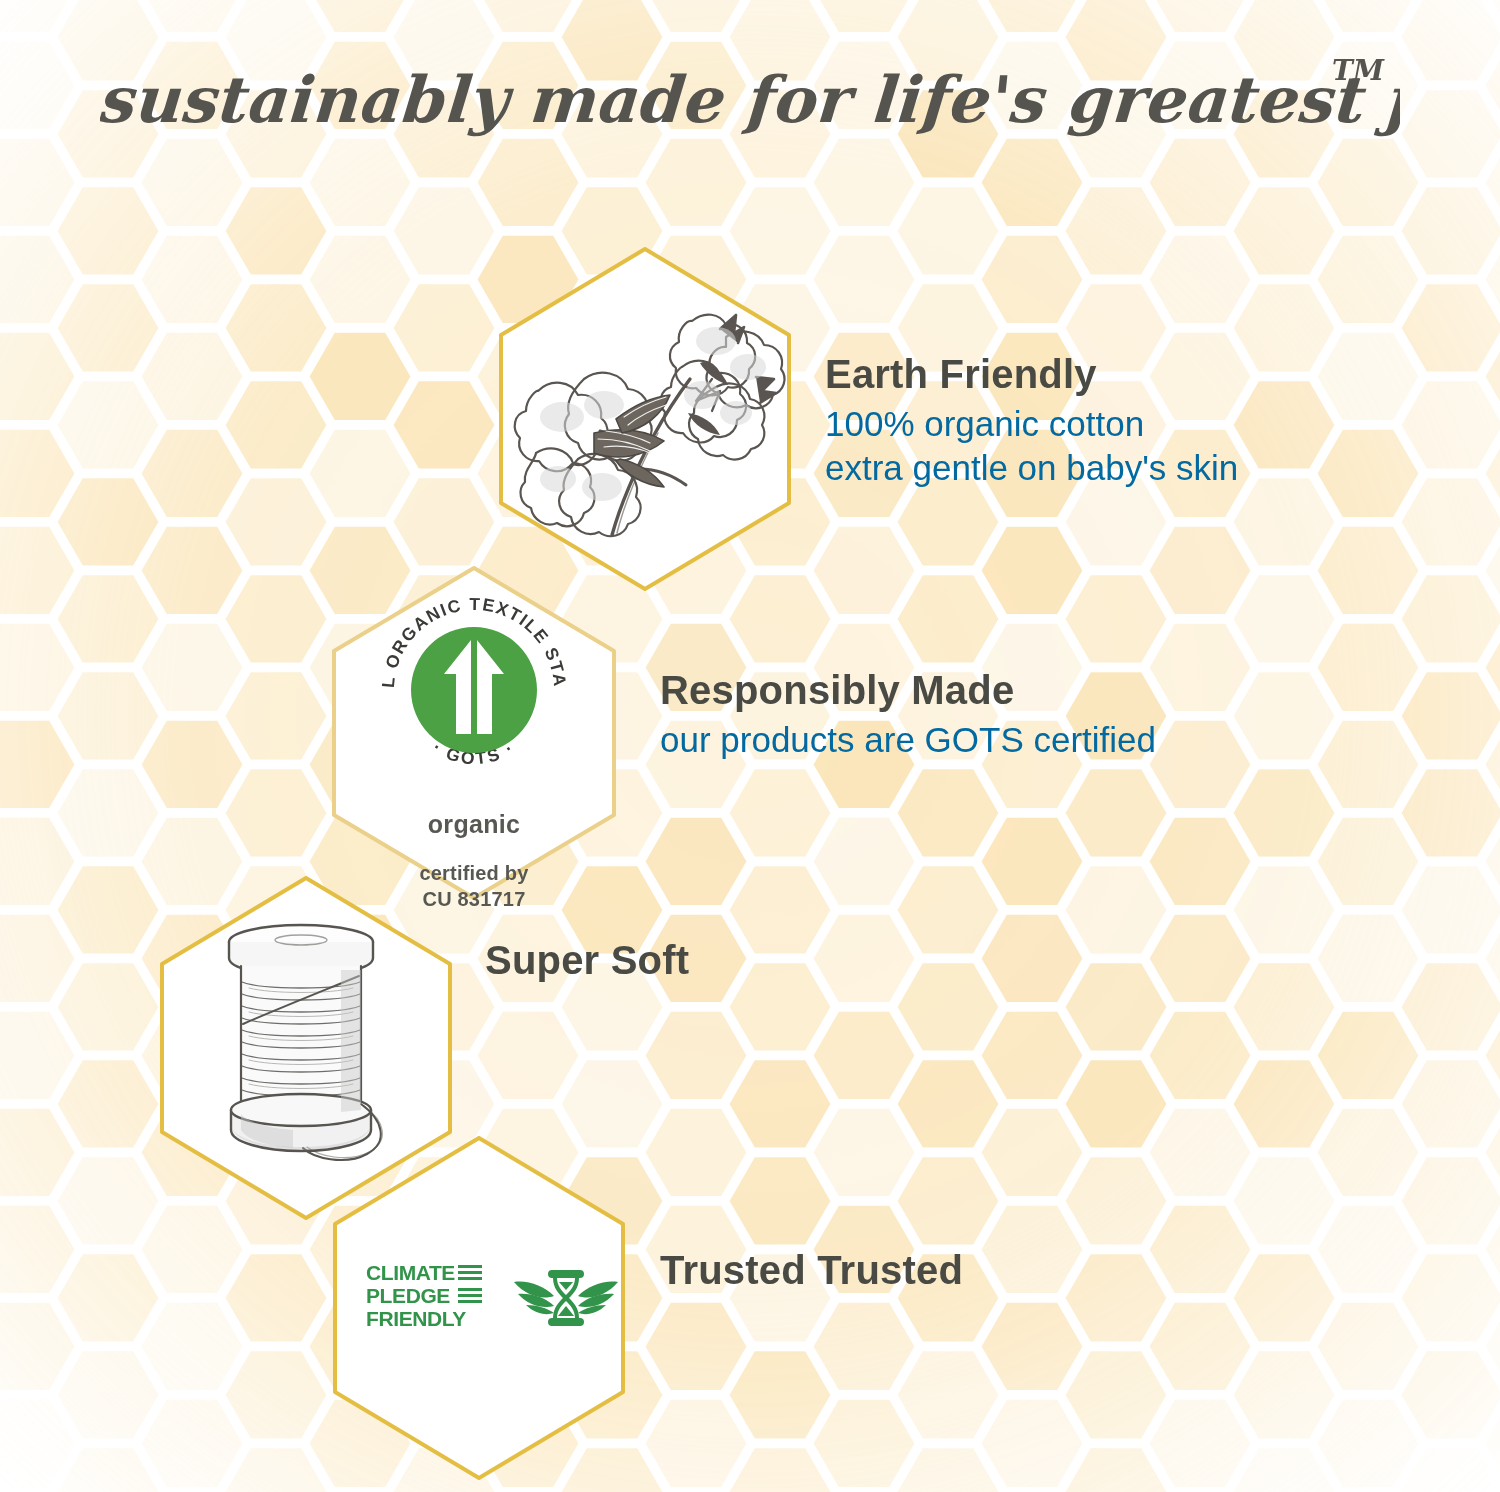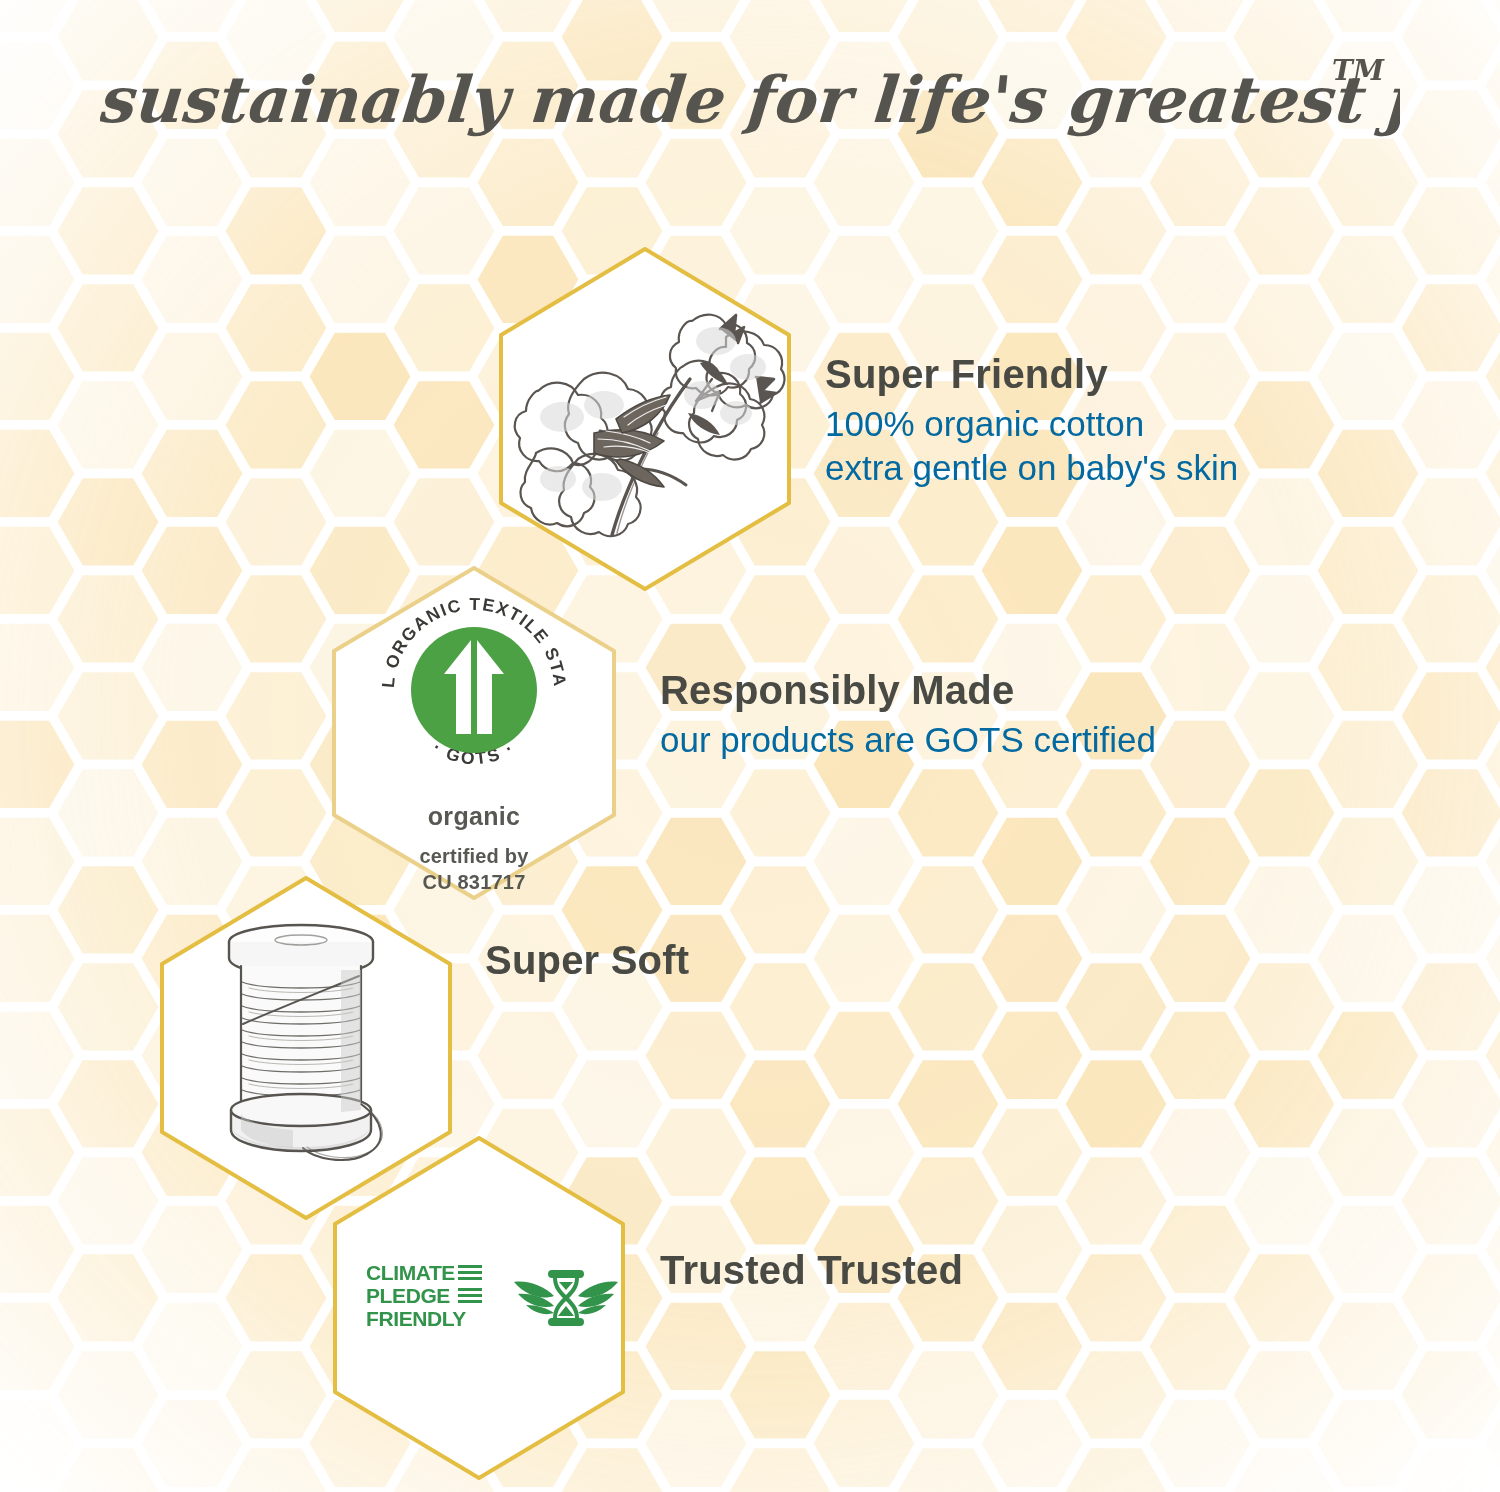--- a/index.html
+++ b/index.html
@@ -35,22 +35,22 @@
     letter-spacing:.2px;line-height:1.12;margin:0 0 5px 0;
     white-space:nowrap;
   }
   .fbody{
     font-size:35px;font-weight:400;color:#0369a1;
     line-height:1.26;margin:0;white-space:pre-line;
   }
 
   
   .gots-wrap{position:absolute;text-align:center;width:100%;}
-  .gots-organic{font-size:25px;font-weight:bold;color:#585853;margin-top:10px;letter-spacing:.3px;}
-  .gots-cert{font-size:20px;font-weight:bold;color:#585853;line-height:1.28;margin-top:13px;letter-spacing:.2px;}
+  .gots-organic{font-size:25px;font-weight:bold;color:#585853;margin-top:18px;letter-spacing:.3px;}
+  .gots-cert{font-size:20px;font-weight:bold;color:#585853;line-height:1.28;margin-top:22px;letter-spacing:.2px;}
 
   
   .cpf-wrap{position:absolute;display:flex;align-items:center;gap:16px;}
 </style>
 </head>
 <body>
 
 <div id="stage">
 
   <div id="honeycomb">
@@ -488,21 +488,21 @@
             <ellipse cx="42" cy="134" rx="22" ry="15"></ellipse>
             <ellipse cx="84" cy="122" rx="20" ry="14"></ellipse>
             <ellipse cx="38" cy="196" rx="18" ry="13"></ellipse>
             <ellipse cx="82" cy="204" rx="20" ry="14"></ellipse>
           </g>
         </g>
       </svg>
     </div>
 
     <div class="ftext" style="left:825px;top:352px;width:600px;">
-      <p class="fhead">Super Friendly</p>
+      <p class="fhead">Earth Friendly</p>
       <p class="fbody">100% organic cotton
 extra gentle on baby's skin</p>
     </div>
   </div>
 
   <div class="feature">
 
     <div class="hexcard" style="left:318px;top:562px;">
       <svg width="312" height="342" viewBox="0 0 312 342" xmlns="http://www.w3.org/2000/svg">
         <path d="M156 6 L296 89 L296 253 L156 336 L16 253 L16 89 Z" fill="#ffffff" stroke="#EBD08A" stroke-width="4" stroke-linejoin="round" vector-effect="non-scaling-stroke"></path>

